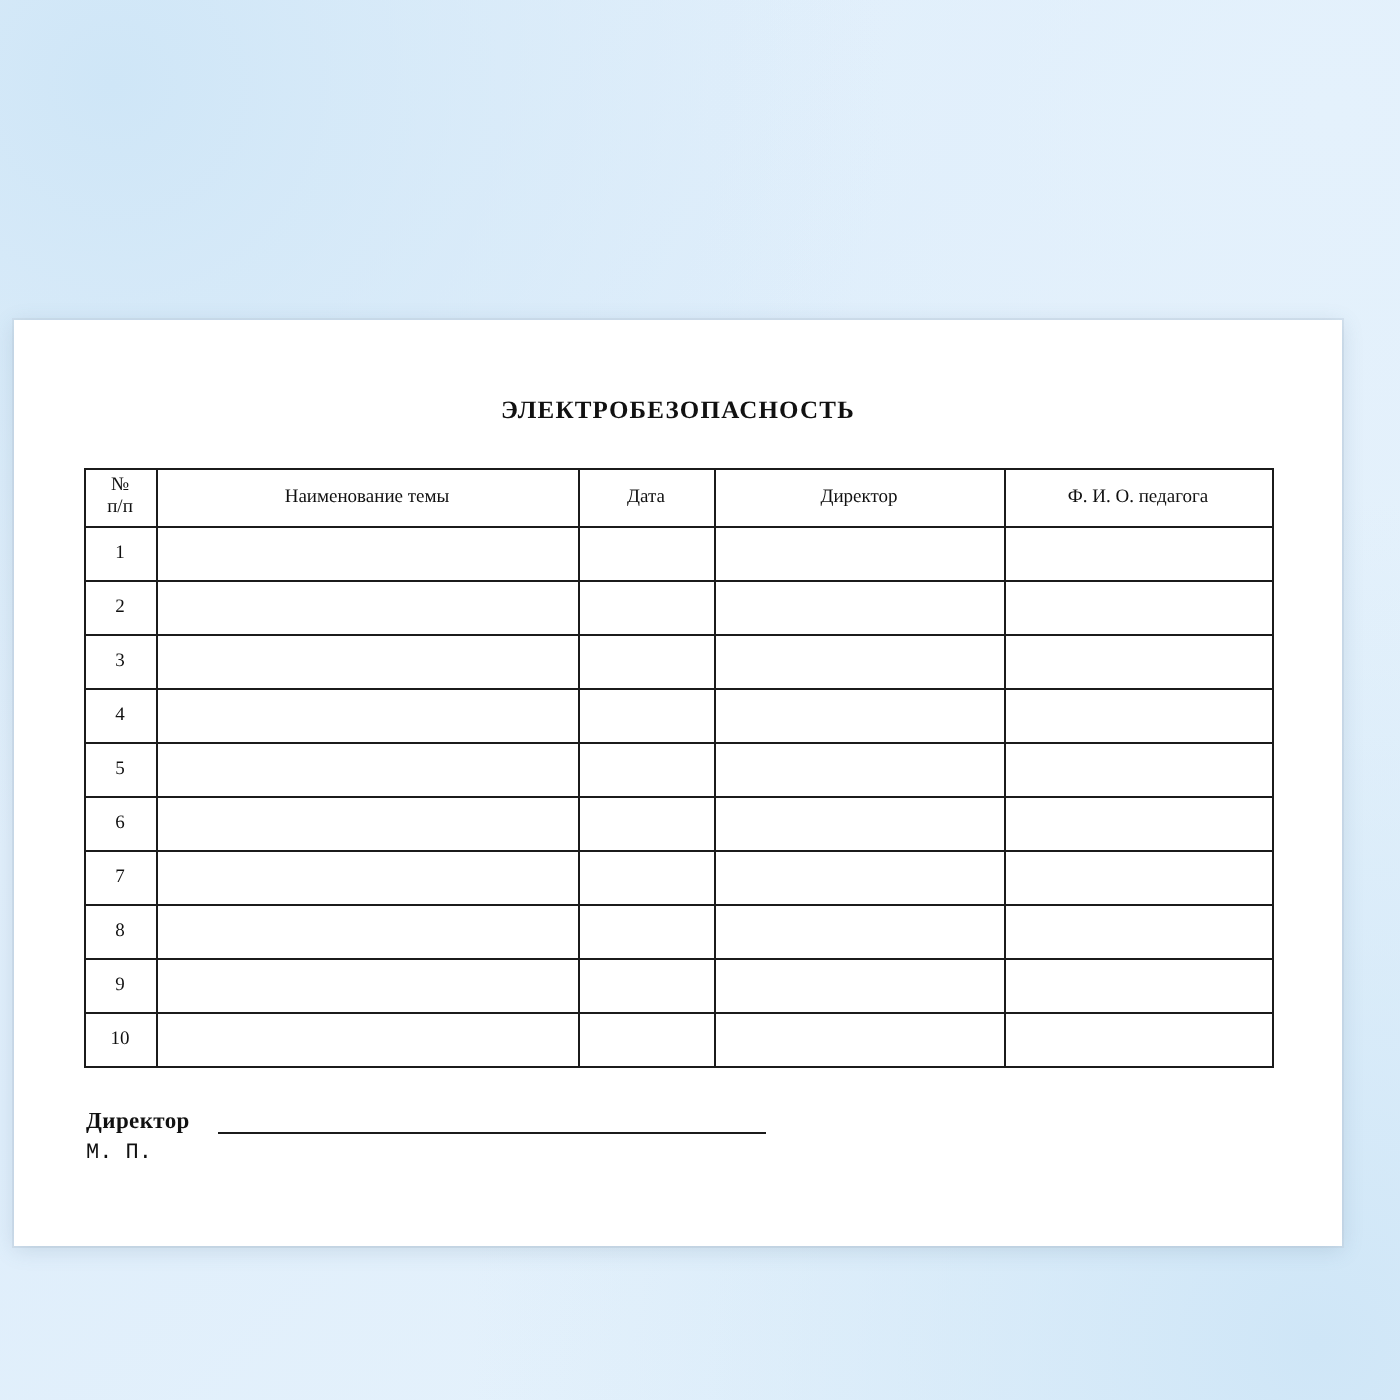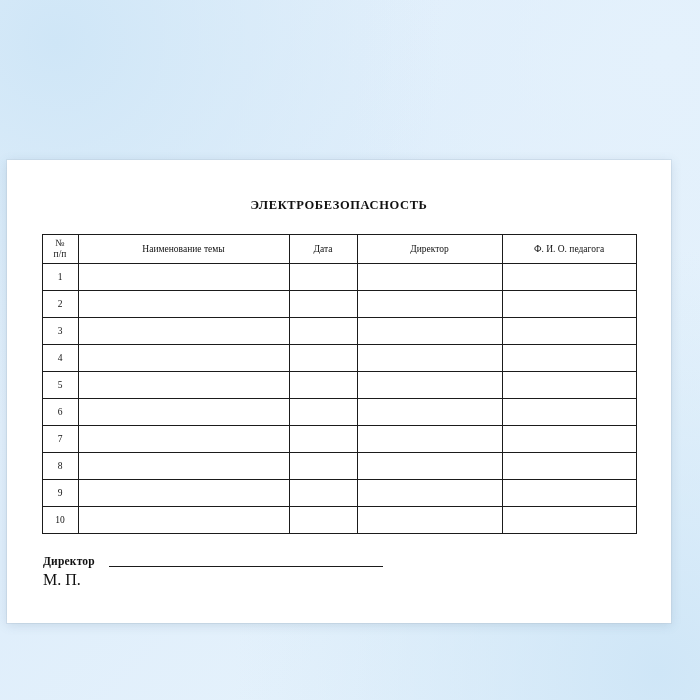--- a/index.html
+++ b/index.html
@@ -102,21 +102,22 @@
   }
   .sign-line {
     display: inline-block;
     width: 274px;
     margin-left: 14px;
     border-bottom: 1px solid #1b1b1b;
     height: 11px;
   }
   .mp-label {
     margin-top: 4px;
-    font-size: 16px;
+    font-size: 11px;
+    font-family: Liberation Mono, monospace;
   }
 </style>
 </head>
 <body>
 
 <div id="canvas">
 
   <div class="sheet">
 
     <div class="doc-title">ЭЛЕКТРОБЕЗОПАСНОСТЬ</div>

